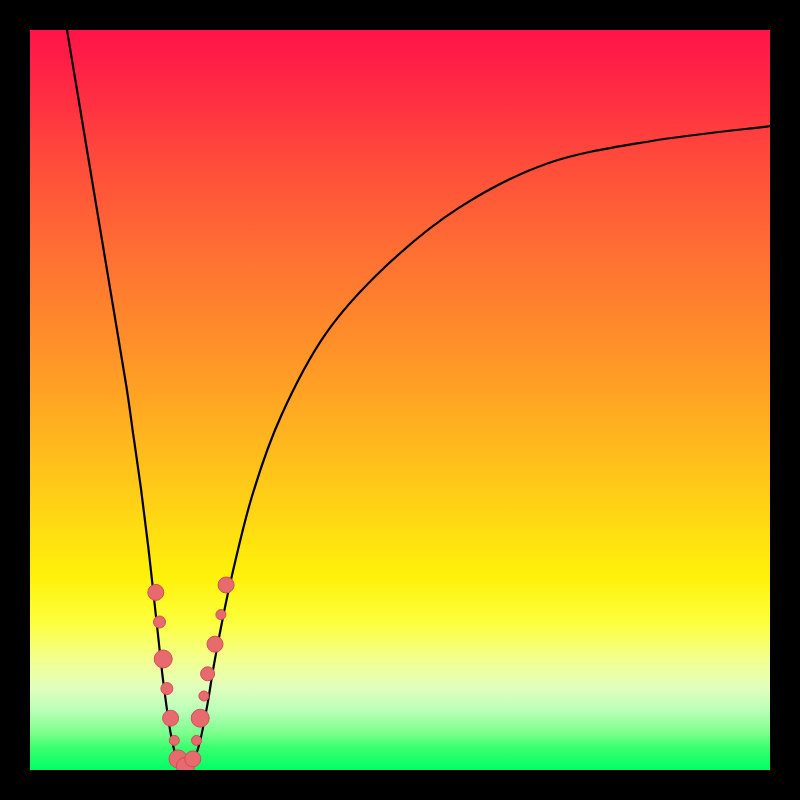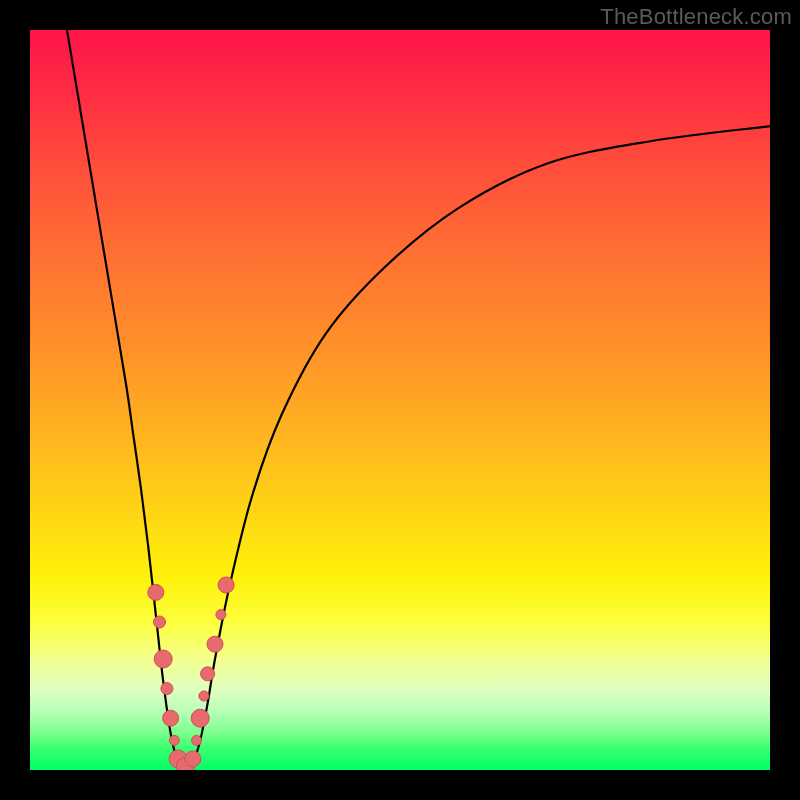--- a/index.html
+++ b/index.html
@@ -81,14 +81,13 @@
           <circle cx="170.2" cy="688.2" r="9" fill="#e66a6e" stroke="#d24e52" stroke-width="1"></circle>
           <circle cx="173.9" cy="666.0" r="5" fill="#e66a6e" stroke="#d24e52" stroke-width="1"></circle>
           <circle cx="177.6" cy="643.8" r="7" fill="#e66a6e" stroke="#d24e52" stroke-width="1"></circle>
           <circle cx="185.0" cy="614.2" r="8" fill="#e66a6e" stroke="#d24e52" stroke-width="1"></circle>
           <circle cx="190.9" cy="584.6" r="5" fill="#e66a6e" stroke="#d24e52" stroke-width="1"></circle>
           <circle cx="196.1" cy="555.0" r="8" fill="#e66a6e" stroke="#d24e52" stroke-width="1"></circle>
         </g>
     </svg>
 
   </div>
-  <div class="watermark">TheBottleneck.com</div>
 </div>
 
 </body></html>

